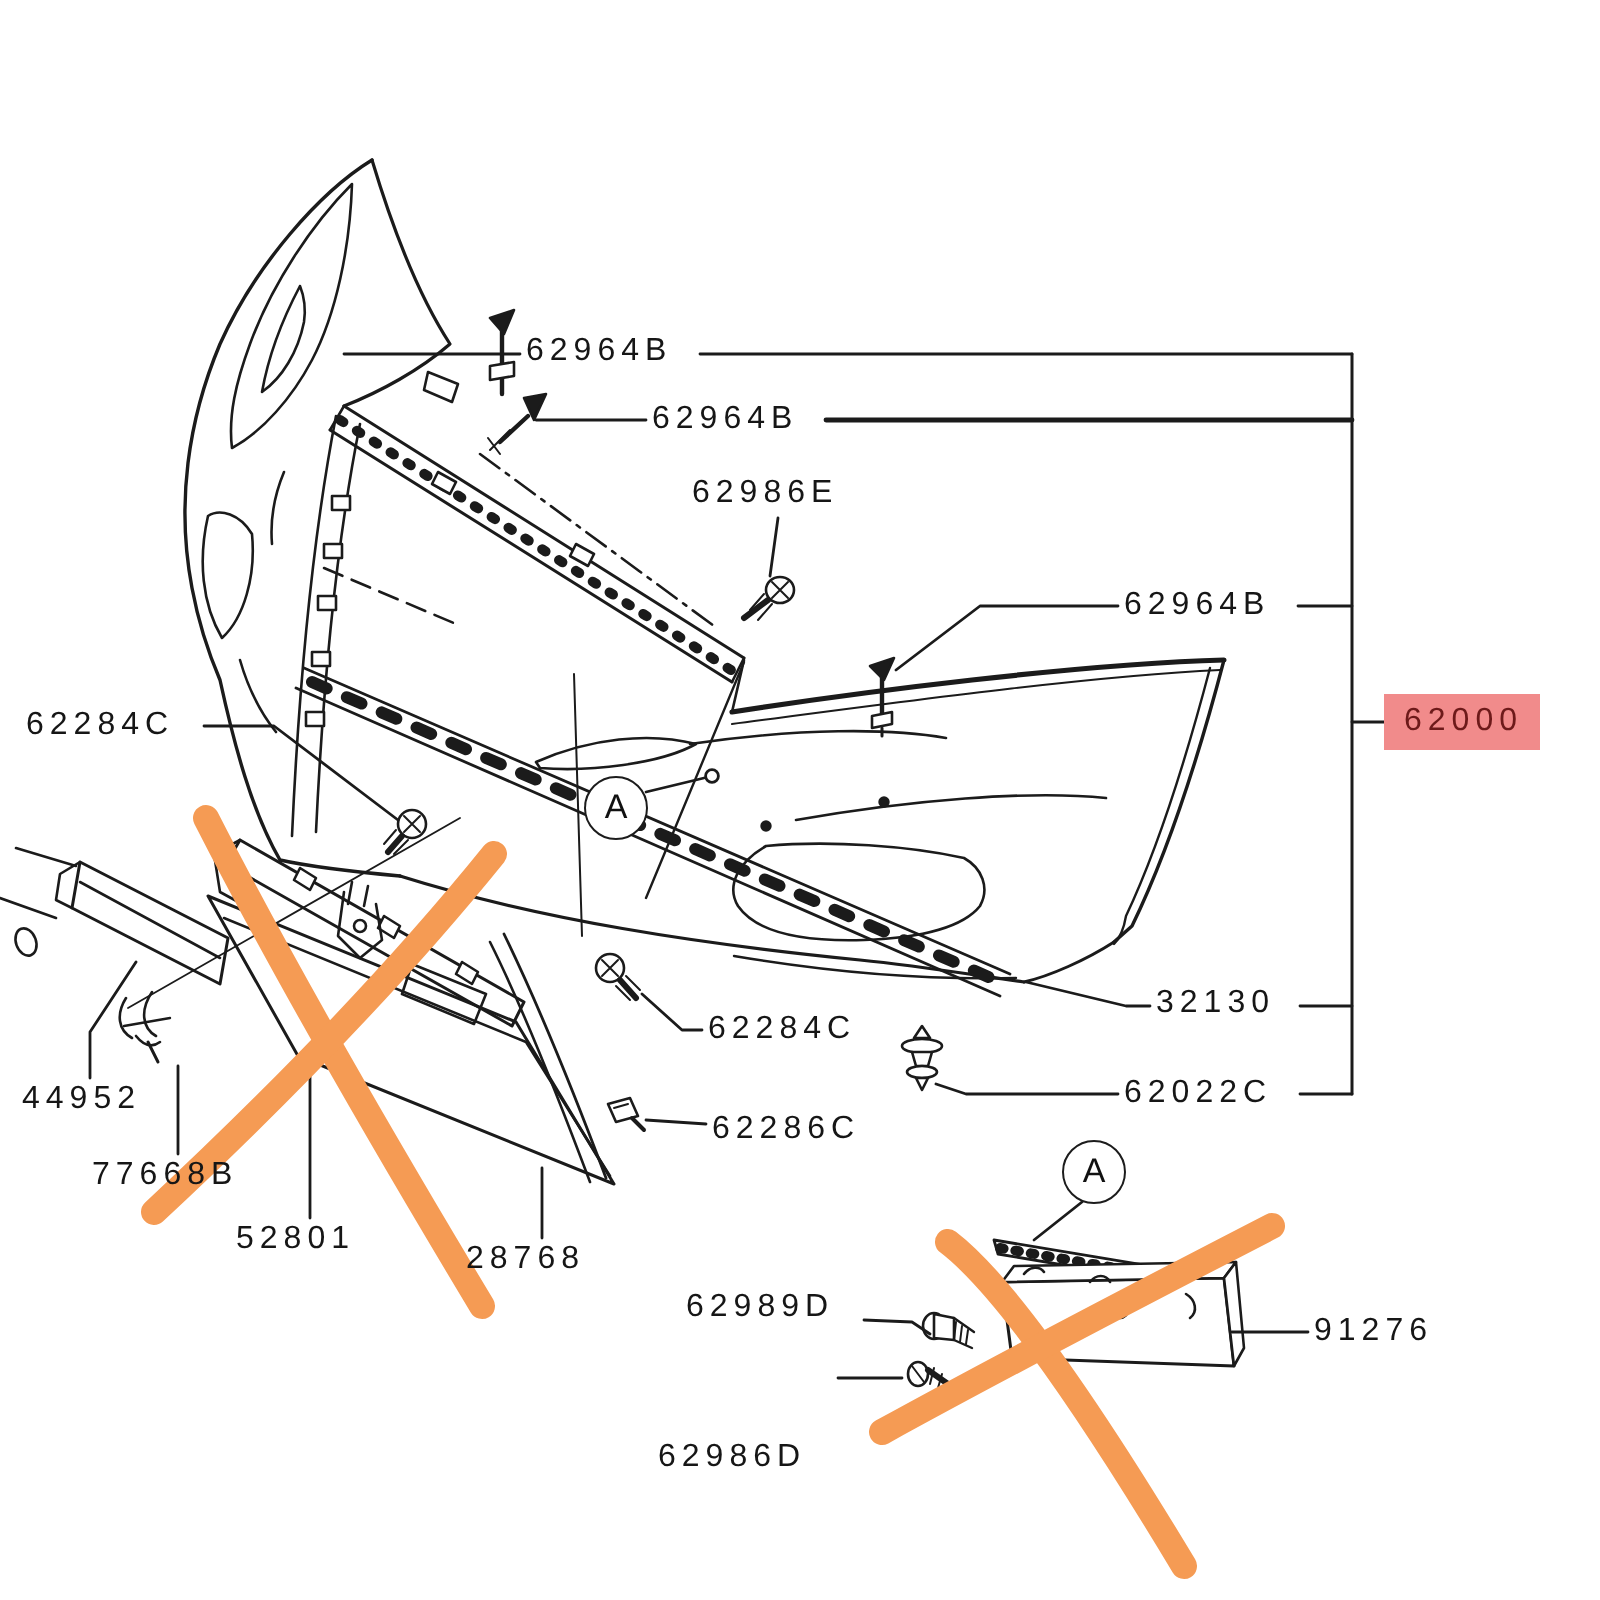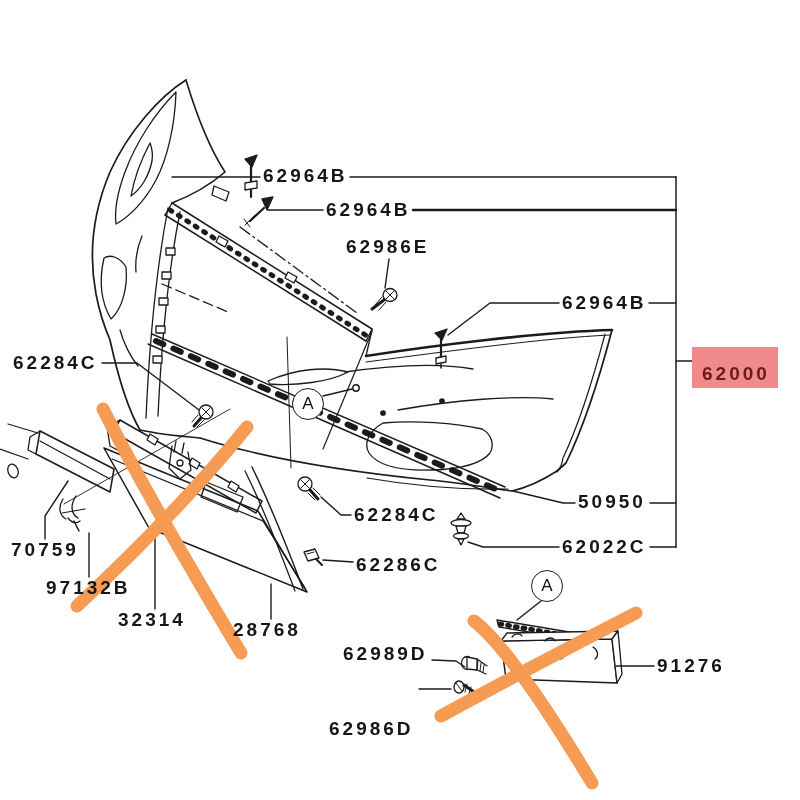--- a/index.html
+++ b/index.html
@@ -2,25 +2,25 @@
 <html><head>
 <meta charset="utf-8">
 <style>
   html,body{margin:0;padding:0;background:#ffffff;}
   .stage{
     position:relative;width:800px;height:800px;background:#ffffff;overflow:hidden;
     font-family:"Liberation Sans",sans-serif;
   }
   .stage svg{position:absolute;left:0;top:0;}
   .part-label{
-    position:absolute;font-size:19px;letter-spacing:3px;line-height:18px;
-    color:#161616;white-space:nowrap;font-weight:700;
+    position:absolute;font-size:16px;letter-spacing:3px;line-height:18px;
+    color:#161616;white-space:nowrap;font-weight:400;
   }
   .part-label.hl{
-    background:#f18b8b;color:#6d1a1a;padding:17px 8px 5px 10px;line-height:19px;
+    background:#f18b8b;color:#6d1a1a;padding:4px 8px 5px 10px;line-height:19px;
   }
   .callout{
     position:absolute;width:30px;height:30px;border:1.8px solid #1c1c1c;border-radius:50%;
     background:#ffffff;display:flex;align-items:center;justify-content:center;
     font-size:17px;color:#111;
   }
 </style>
 </head>
 <body>
 
@@ -229,27 +229,27 @@
     </g>
   </g>
 </svg>
 
   <div class="part-label" style="left:263px;top:167px">62964B</div>
   <div class="part-label" style="left:326px;top:201px">62964B</div>
   <div class="part-label" style="left:346px;top:238px">62986E</div>
   <div class="part-label" style="left:562px;top:294px">62964B</div>
   <div class="part-label" style="left:13px;top:354px">62284C</div>
   <div class="part-label hl" style="left:692px;top:347px">62000</div>
-  <div class="part-label" style="left:578px;top:493px">50950</div>
+  <div class="part-label" style="left:578px;top:493px">32130</div>
   <div class="part-label" style="left:354px;top:506px">62284C</div>
   <div class="part-label" style="left:562px;top:538px">62022C</div>
-  <div class="part-label" style="left:11px;top:541px">70759</div>
+  <div class="part-label" style="left:11px;top:541px">44952</div>
   <div class="part-label" style="left:356px;top:556px">62286C</div>
-  <div class="part-label" style="left:46px;top:579px">97132B</div>
-  <div class="part-label" style="left:118px;top:611px">32314</div>
+  <div class="part-label" style="left:46px;top:579px">77668B</div>
+  <div class="part-label" style="left:118px;top:611px">52801</div>
   <div class="part-label" style="left:233px;top:621px">28768</div>
   <div class="part-label" style="left:343px;top:645px">62989D</div>
   <div class="part-label" style="left:329px;top:720px">62986D</div>
   <div class="part-label" style="left:657px;top:657px">91276</div>
 
   <div class="callout" style="left:292px;top:388px">A</div>
   <div class="callout" style="left:531px;top:570px">A</div>
 
 </div>
 

